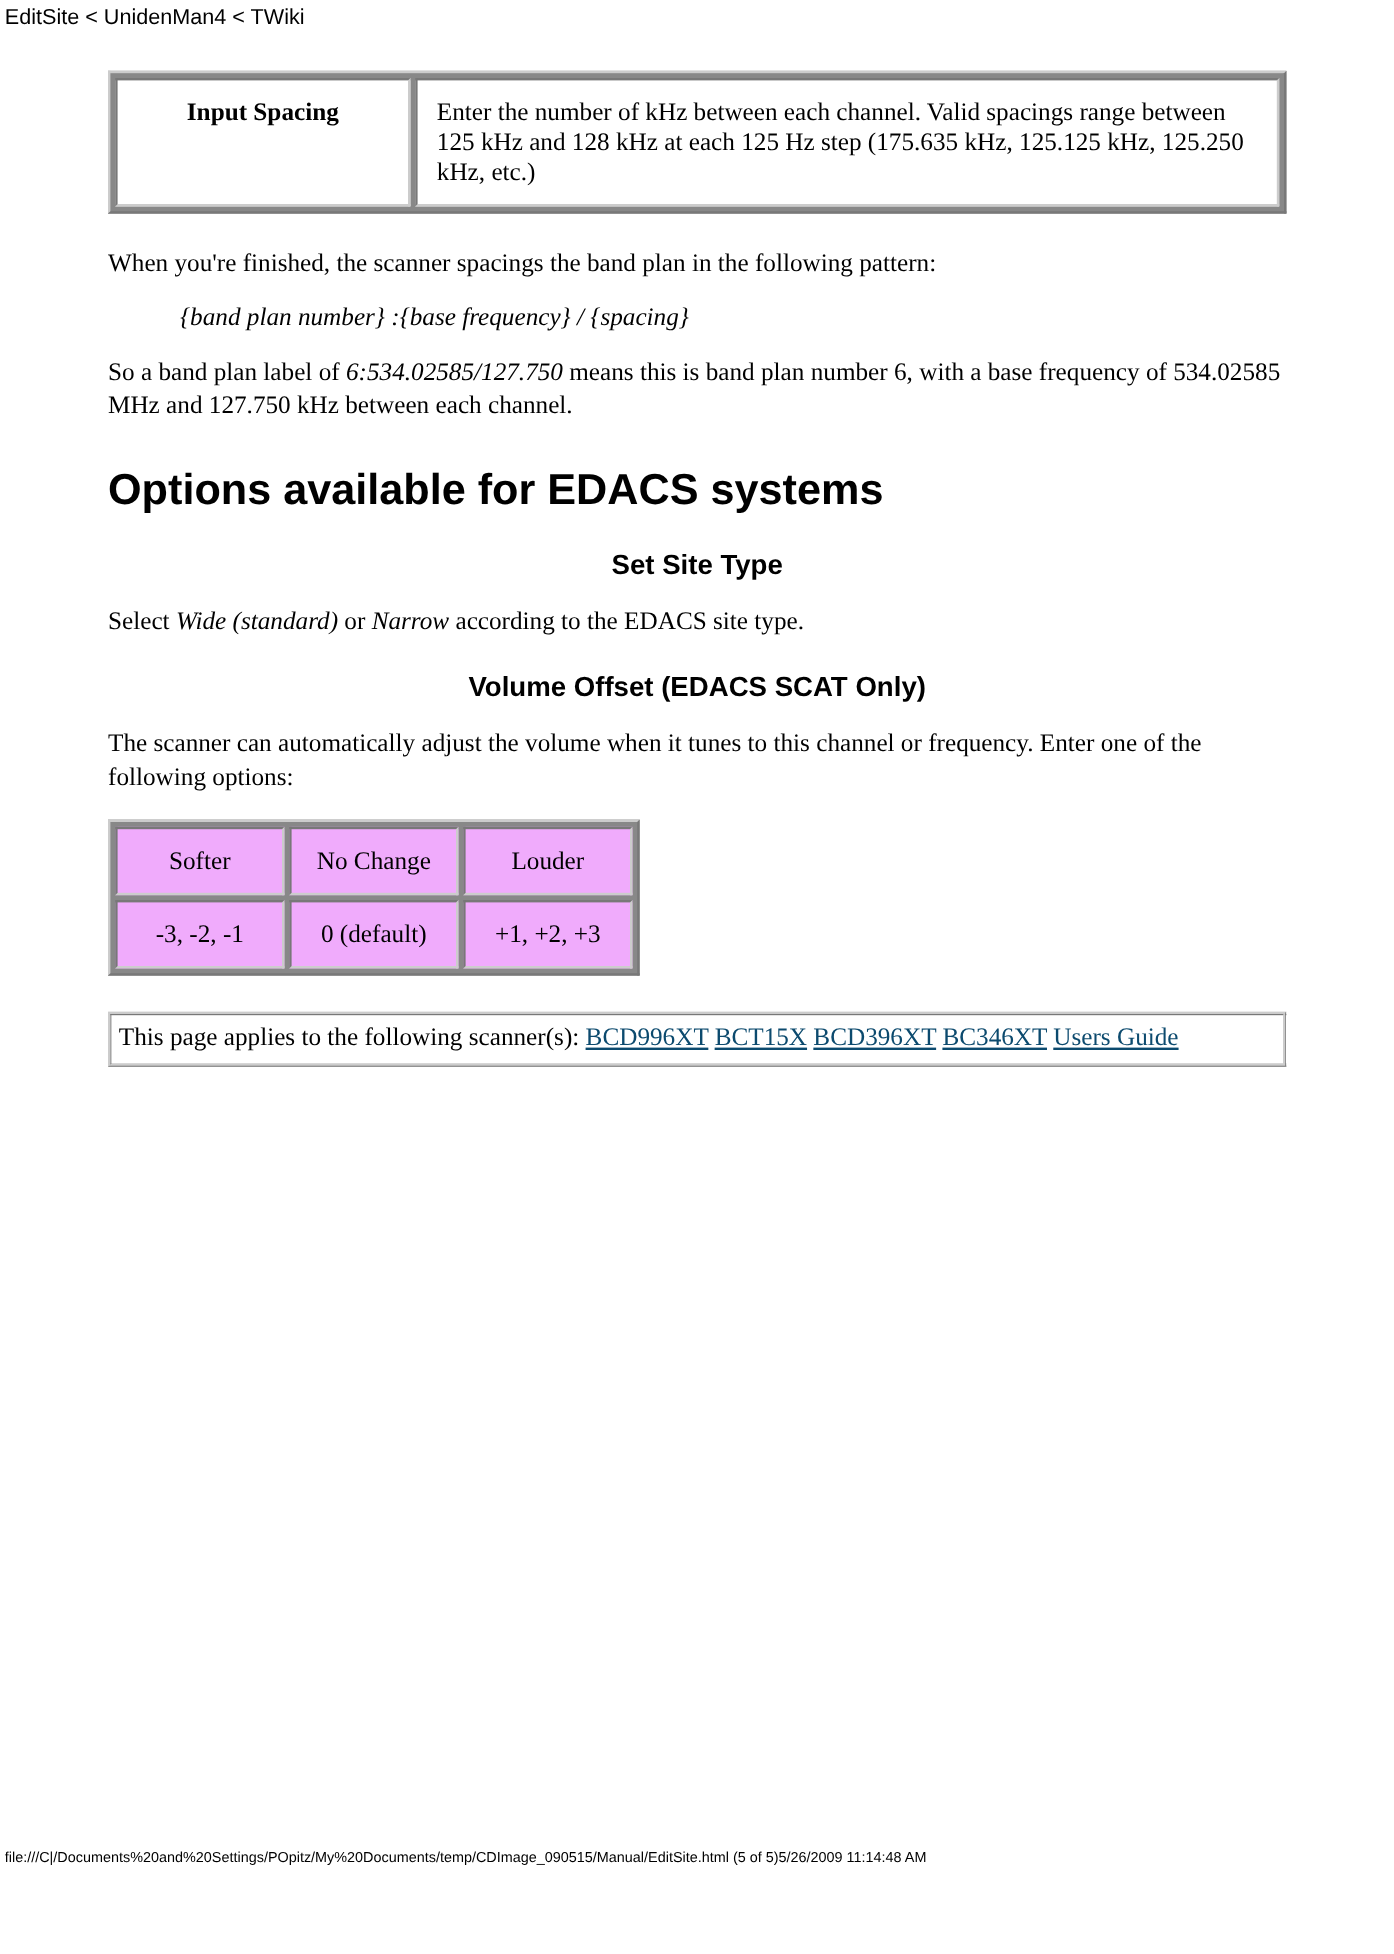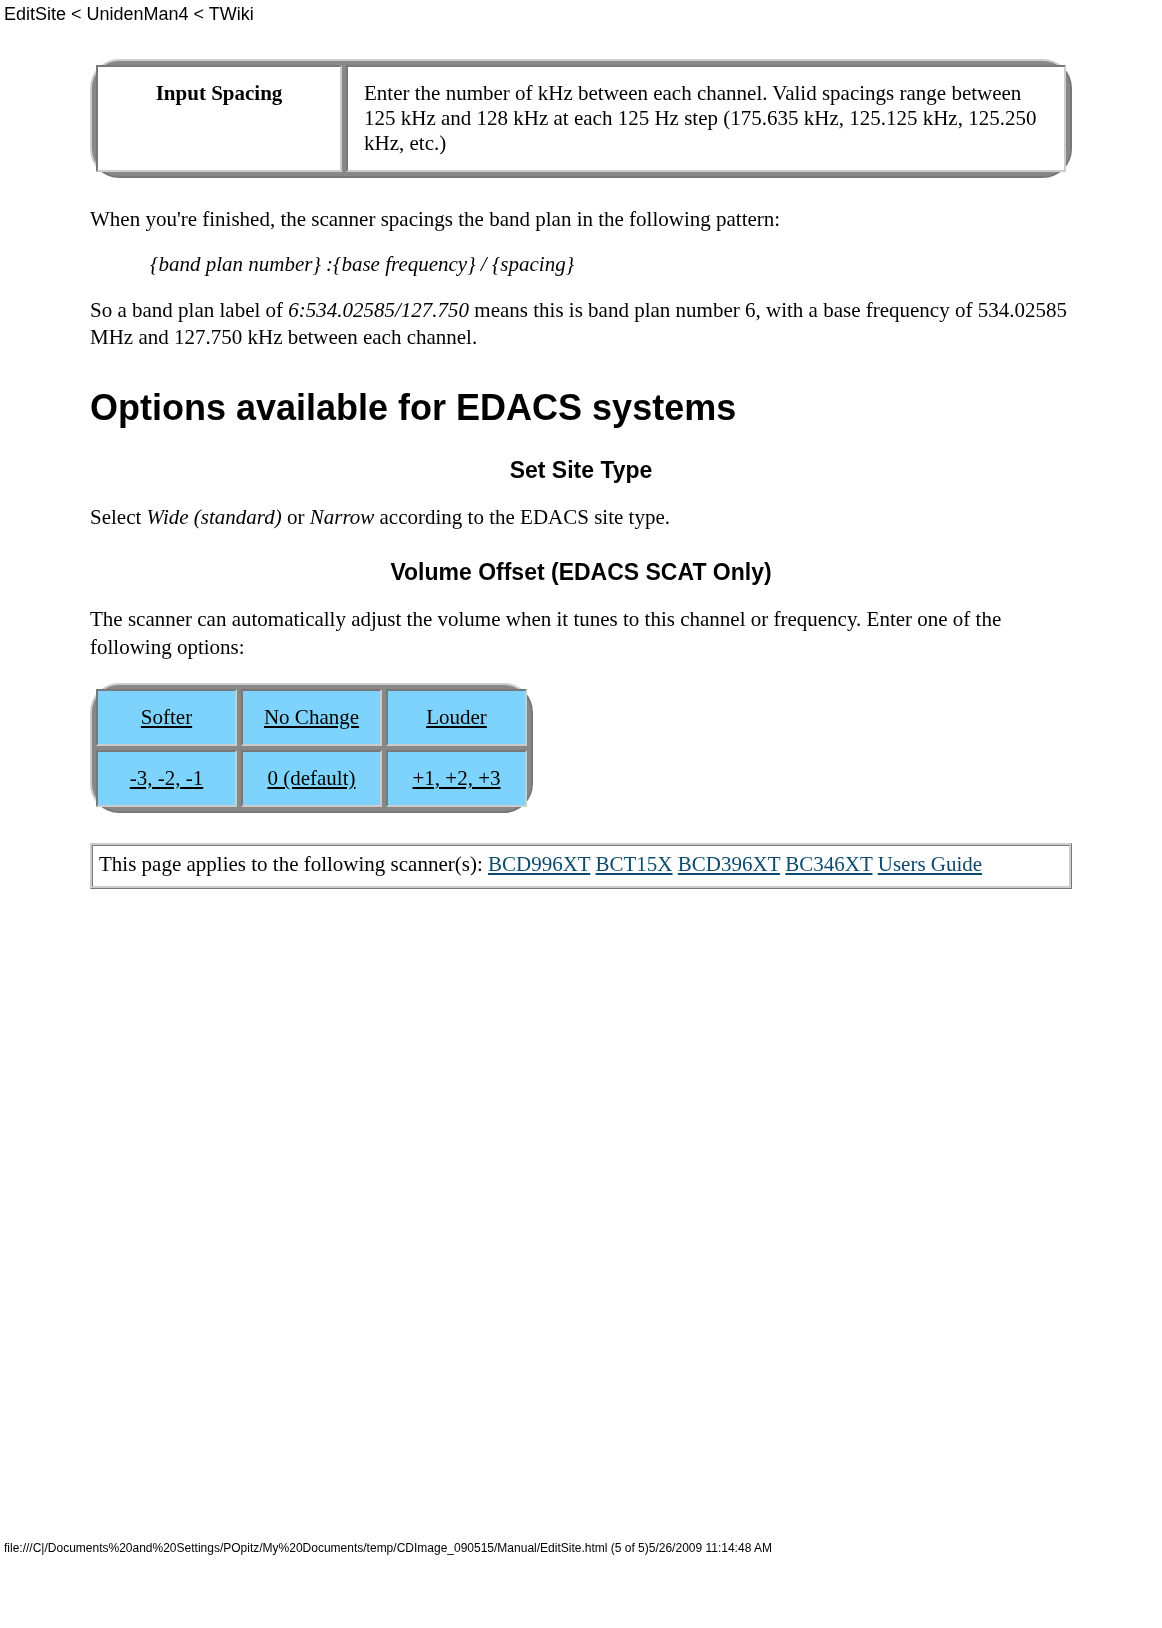--- a/index.html
+++ b/index.html
@@ -16,21 +16,20 @@
     font-size: 18px;
     padding: 4px 0 0 4px;
   }
   .content {
     padding: 10px 90px 0 90px;
   }
   table.bordered {
     border-collapse: separate;
     border-spacing: 4px;
     background: #888;
-    border-radius: 29px;
   }
   table.bordered td, table.bordered th {
     border: 2px inset #ccc;
     padding: 14px 16px;
     background: #fff;
     vertical-align: top;
   }
   table.top-table {
     margin: 24px 0 28px 0;
     width: 100%;
@@ -58,24 +57,23 @@
     font-size: 23px;
     font-weight: bold;
     margin: 28px 0 20px 0;
     text-align: center;
   }
   table.volume {
     border: 2px outset #ccc;
     margin: 22px 0;
   }
   table.volume td {
-    background: #7dd3fc;
+    background: #f0abfc;
     text-align: center;
     width: 105px;
-    text-decoration: underline;
   }
   .applies-box {
     border: 3px ridge #ccc;
     padding: 4px 6px 8px 6px;
     margin: 30px 0;
     line-height: 1.35;
   }
   a {
     color: #0c4a6e;
     text-decoration: underline;

